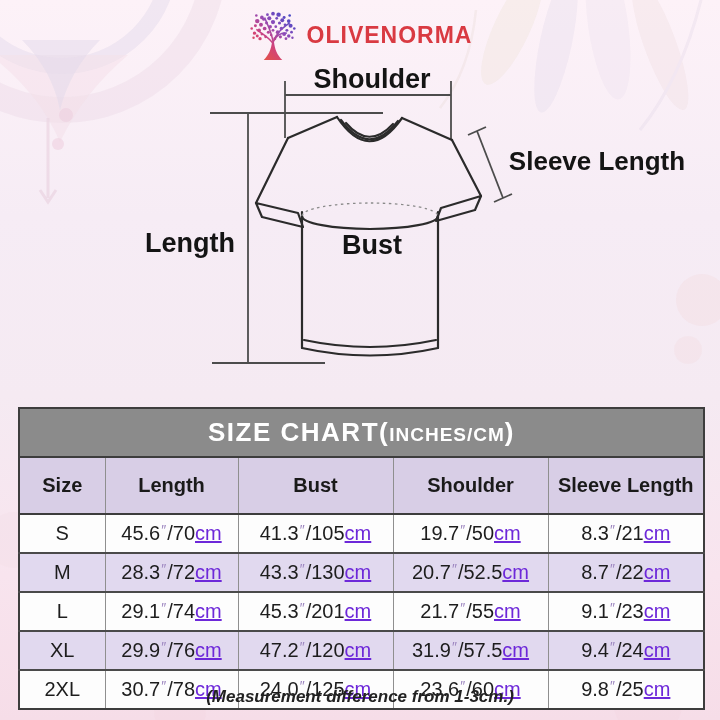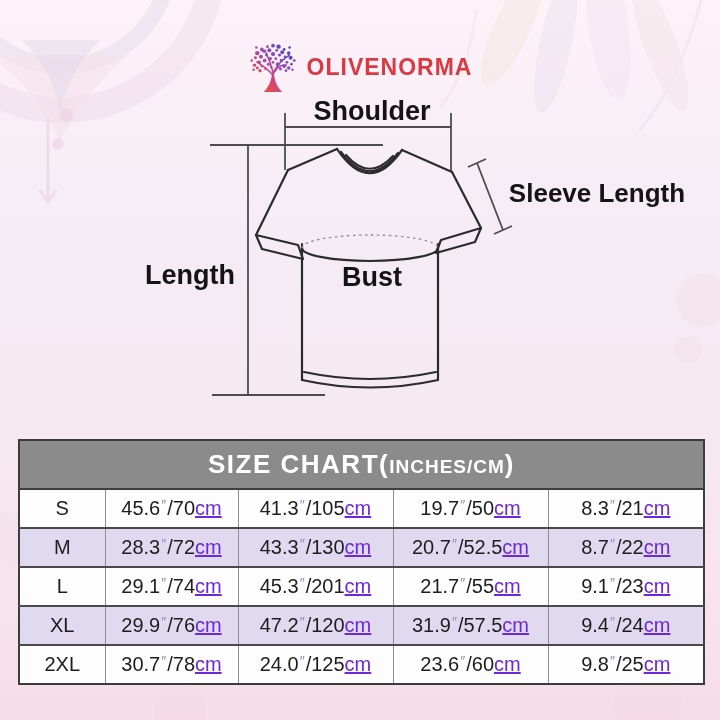--- a/index.html
+++ b/index.html
@@ -1,20 +1,20 @@
 <!DOCTYPE html>
 <html><head>
 <meta charset="utf-8">
 <style>
   html,body{margin:0;padding:0;}
   body{font-family:"Liberation Sans",sans-serif;}
   .page{position:relative;width:720px;height:720px;overflow:hidden;
         background:linear-gradient(180deg,#fdf2f8 0%,#f6ecf5 30%,#f5eaf2 55%,#f8e4ee 80%,#f6dde8 100%);}
   .bg-decor{position:absolute;inset:0;z-index:0;pointer-events:none;}
-  .content{position:absolute;inset:0;z-index:1;margin-top:32px;}
+  .content{position:absolute;inset:0;z-index:1;}
 
   
   .logo{position:absolute;top:8px;left:0;width:720px;display:flex;align-items:center;justify-content:center;gap:9px;}
   .brand{font-size:23px;font-weight:bold;color:#d93a42;letter-spacing:1px;}
 
   
   .diagram-svg{position:absolute;top:58px;left:0;}
   .diagram-svg text{font-family:"Liberation Sans",sans-serif;font-weight:bold;font-size:27px;fill:#141414;}
   .diagram-svg text.small{font-size:26px;}
 
@@ -175,20 +175,27 @@
           <col style="width:86px">
             <col style="width:133px">
             <col style="width:155px">
             <col style="width:155px">
             <col style="width:156px">
         </colgroup>
         <thead>
           <tr>
             <th colspan="5" class="title-cell"><span>SIZE CHART(</span><span class="units">INCHES/CM</span><span>)</span></th>
           </tr>
+          <tr class="head-row">
+            <th>Size</th>
+            <th>Length</th>
+            <th>Bust</th>
+            <th>Shoulder</th>
+            <th>Sleeve Length</th>
+          </tr>
         </thead>
         <tbody>
           <tr>
             <td>S</td>
             <td><span>45.6</span><span class="q">″</span><span>/70</span><span class="u">cm</span></td>
             <td><span>41.3</span><span class="q">″</span><span>/105</span><span class="u">cm</span></td>
             <td><span>19.7</span><span class="q">″</span><span>/50</span><span class="u">cm</span></td>
             <td><span>8.3</span><span class="q">″</span><span>/21</span><span class="u">cm</span></td>
           </tr>
           <tr class="stripe">

